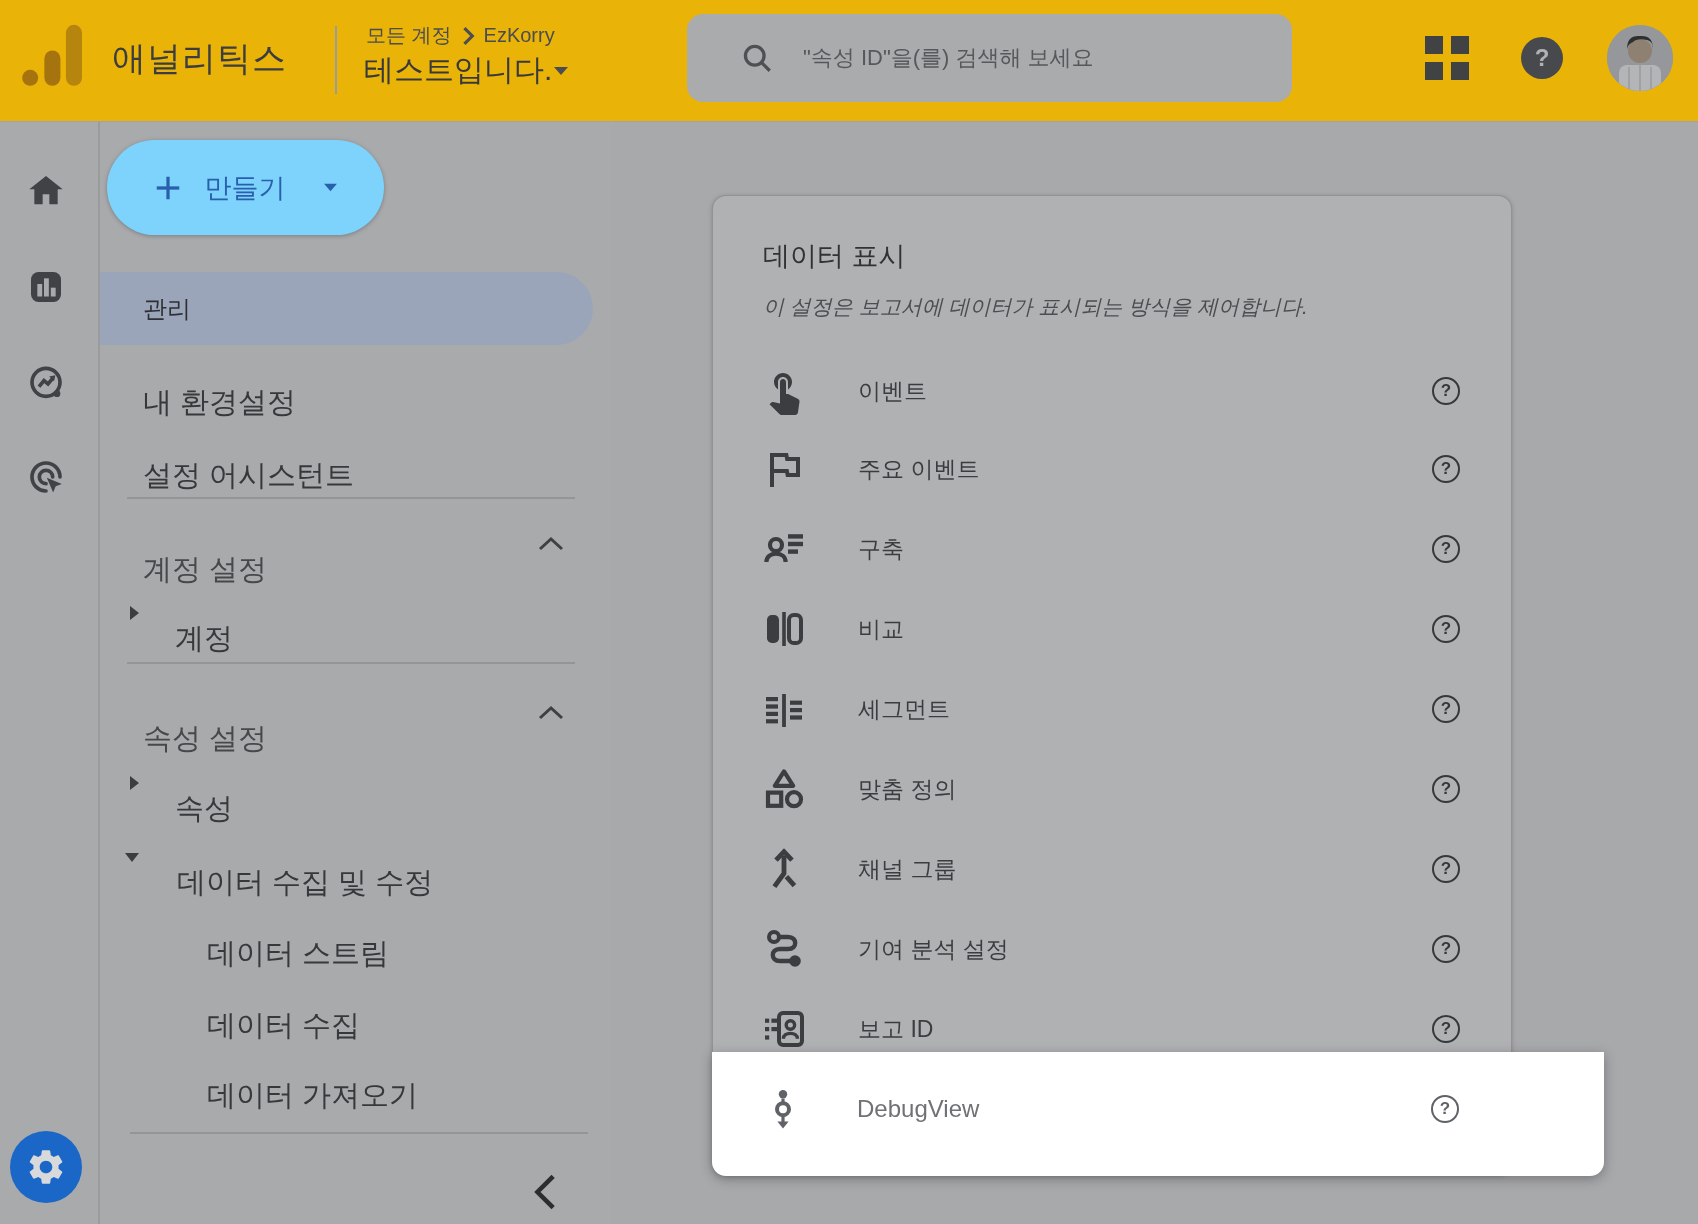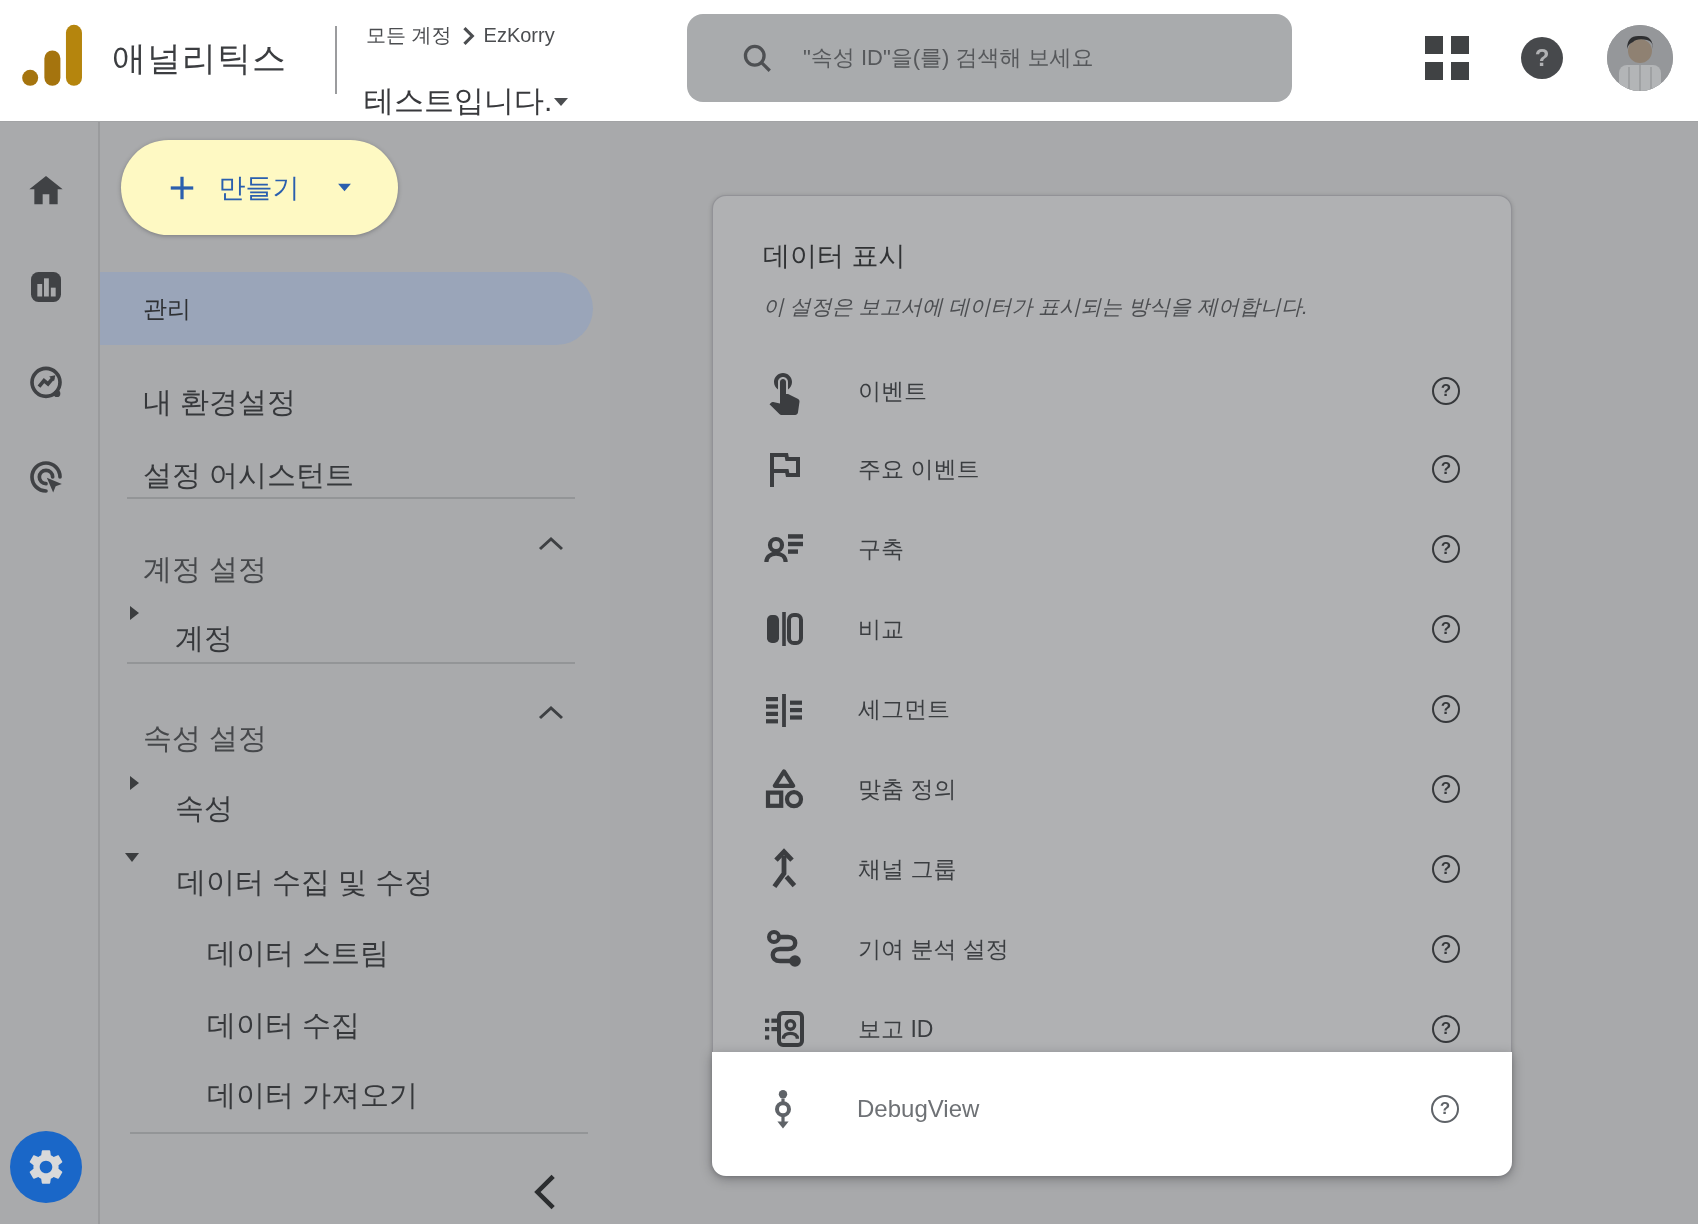--- a/index.html
+++ b/index.html
@@ -2,26 +2,26 @@
 <html><head>
 <meta charset="utf-8">
 <style>
   * { margin:0; padding:0; box-sizing:border-box; }
   html,body { width:1698px; height:1224px; }
   body { font-family:"Liberation Sans","DejaVu Sans",sans-serif; background:#a8a9ab; }
   #app { position:relative; width:1698px; height:1224px; overflow:hidden; background:#a8a9ab; }
 
   
   .header { position:absolute; left:0; top:0; width:1698px; height:122px;
-            background:#ffffff; border-bottom:1px solid #a2a3a5; }
+            background:#eab308; border-bottom:1px solid #a2a3a5; }
   .app-name { position:absolute; left:112px; top:36px; font-size:34px; color:#3b3d40; letter-spacing:1px; }
   .vdiv { position:absolute; left:335px; top:26px; width:2px; height:68px; background:#9b9c9e; }
   .crumb-top { position:absolute; left:366px; top:22px; display:flex; align-items:center; gap:8px;
                font-size:20px; color:#4b4d50; }
-  .prop-row { position:absolute; left:364px; top:50px; display:flex; align-items:center; gap:0;margin-top:31px; }
+  .prop-row { position:absolute; left:364px; top:50px; display:flex; align-items:center; gap:0; }
   .prop-name { font-size:30px; color:#38393c; }
   .searchbox { position:absolute; left:687px; top:14px; width:605px; height:88px; background:#a9abad;
                border-radius:16px; display:flex; align-items:center; padding-left:52px; gap:28px; }
   .search-ph { font-size:22px; color:#56585b; }
   .apps-grid { position:absolute; left:1425px; top:36px; width:44px; height:44px;
                display:grid; grid-template-columns:18px 18px; grid-template-rows:18px 18px; gap:8px; }
   .apps-grid span { background:#404244; }
   .help-top { position:absolute; left:1521px; top:37px; width:42px; height:42px; border-radius:50%;
               background:#47494c; color:#b0b1b3; font-size:24px; font-weight:bold;
               display:flex; align-items:center; justify-content:center; }
@@ -30,22 +30,22 @@
 
   
   .rail { position:absolute; left:0; top:122px; width:100px; height:1102px;
           background:#a9aaac; border-right:2px solid #9a9b9d; }
   .rail-ic { position:absolute; left:26px; width:40px; height:40px; color:#404245; }
   .gear-fab { position:absolute; left:10px; top:1009px; width:72px; height:72px; border-radius:50%;
               background:#1a67c8; display:flex; align-items:center; justify-content:center; }
 
   
   .nav { position:absolute; left:100px; top:122px; width:510px; height:1102px; background:#a9aaac; }
-  .create-pill { position:absolute; left:21px; top:18px; width:277px; height:95px; border-radius:48px;
-                 background:#fef9c3; box-shadow:0 1px 4px rgba(40,40,45,.35);
+  .create-pill { position:absolute; left:7px; top:18px; width:277px; height:95px; border-radius:48px;
+                 background:#7dd3fc; box-shadow:0 1px 4px rgba(40,40,45,.35);
                  display:flex; align-items:center; justify-content:center; gap:22px; }
   .create-label { font-size:27px; color:#2a5fae; font-weight:500; }
   .sel-row { position:absolute; left:0; top:150px; width:493px; height:73px; background:#9aa5b9;
              border-radius:0 37px 37px 0; display:flex; align-items:center; padding-left:43px; }
   .sel-row span { font-size:24px; color:#2e3033;font-family:Liberation Serif, serif; }
   .nitem { position:absolute; height:36px; line-height:36px; font-size:29px; color:#36383b; cursor:default;margin-top:25px; }
   .nsection { color:#46484b; }
   .ndiv { position:absolute; left:27px; width:448px; height:2px; background:#939597; }
   .sec-chev { position:absolute; left:437px; width:28px; height:18px; color:#3e4043; }
   .tri { position:absolute; color:#3b3d3f; }
@@ -56,21 +56,21 @@
           border:1px solid rgba(70,70,78,.28); border-radius:14px; box-shadow:0 1px 4px rgba(40,40,45,.25);margin-top:20px; }
   .card-title { position:absolute; left:50px; top:42px; font-size:27px; color:#303234; }
   .card-sub { position:absolute; left:50px; top:97px; font-size:21px; color:#4b4d50;font-style:italic; }
   .crow { position:absolute; left:0; width:100%; height:80px;text-decoration:underline; }
   .crow .ric { position:absolute; left:47px; top:16px; width:48px; height:48px; color:#3b3d40; }
   .crow .rlabel { position:absolute; left:145px; top:0; height:80px; line-height:80px;
                   font-size:23px; color:#3a3d40; }
   .qicon { position:absolute; left:719px; top:26px; width:28px; height:28px; border-radius:50%;
            border:2.5px solid #36383b; color:#36383b; font-size:17px; font-weight:bold;
            display:flex; align-items:center; justify-content:center; }
-  .spotlight { position:absolute; left:-1px; top:856px; width:800px; height:124px; background:#ffffff;
+  .spotlight { position:absolute; left:-1px; top:856px; width:892px; height:124px; background:#ffffff;
                border-radius:0 0 14px 14px; box-shadow:0 3px 12px rgba(30,30,35,.35);text-align:center; }
   .spotlight .crow { top:17px; }
   .spotlight .ric { color:#5f6368; }
   .spotlight .rlabel { font-size:24px; color:#6e7175; }
   .spotlight .qicon { border-color:#5f6368; color:#5f6368; }
 
   svg { display:block; }
 </style>
 </head>
 <body>

